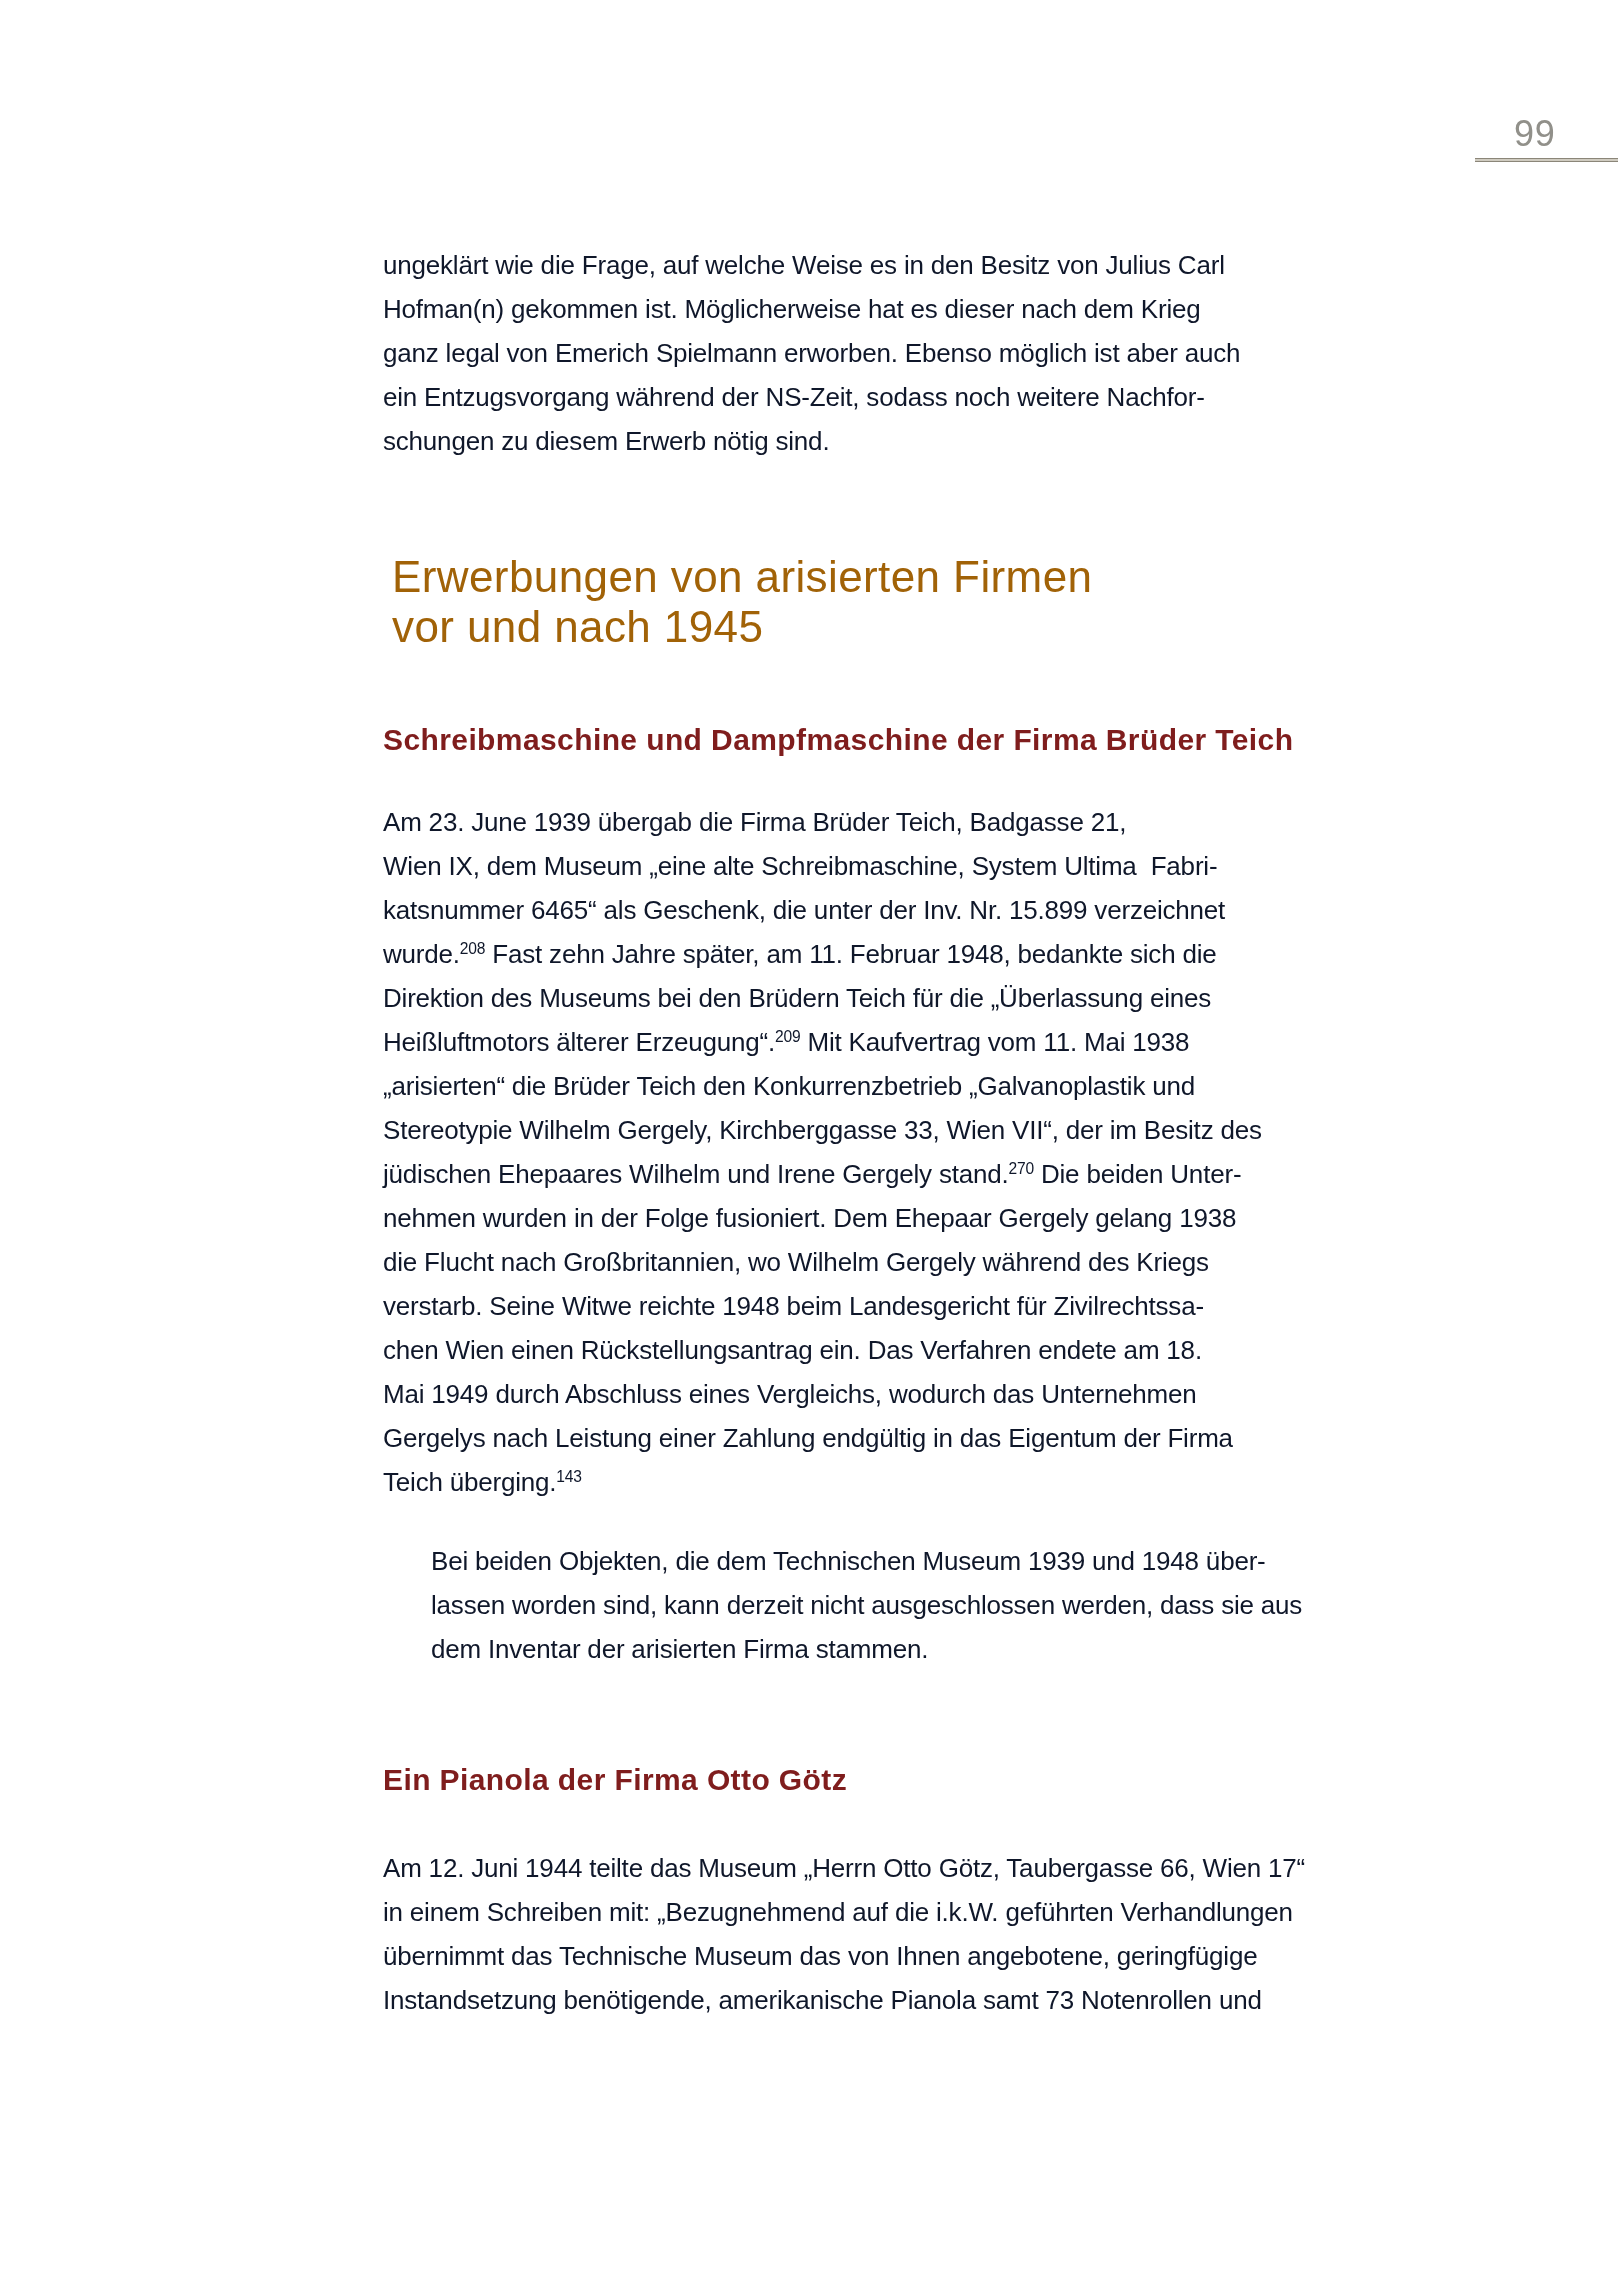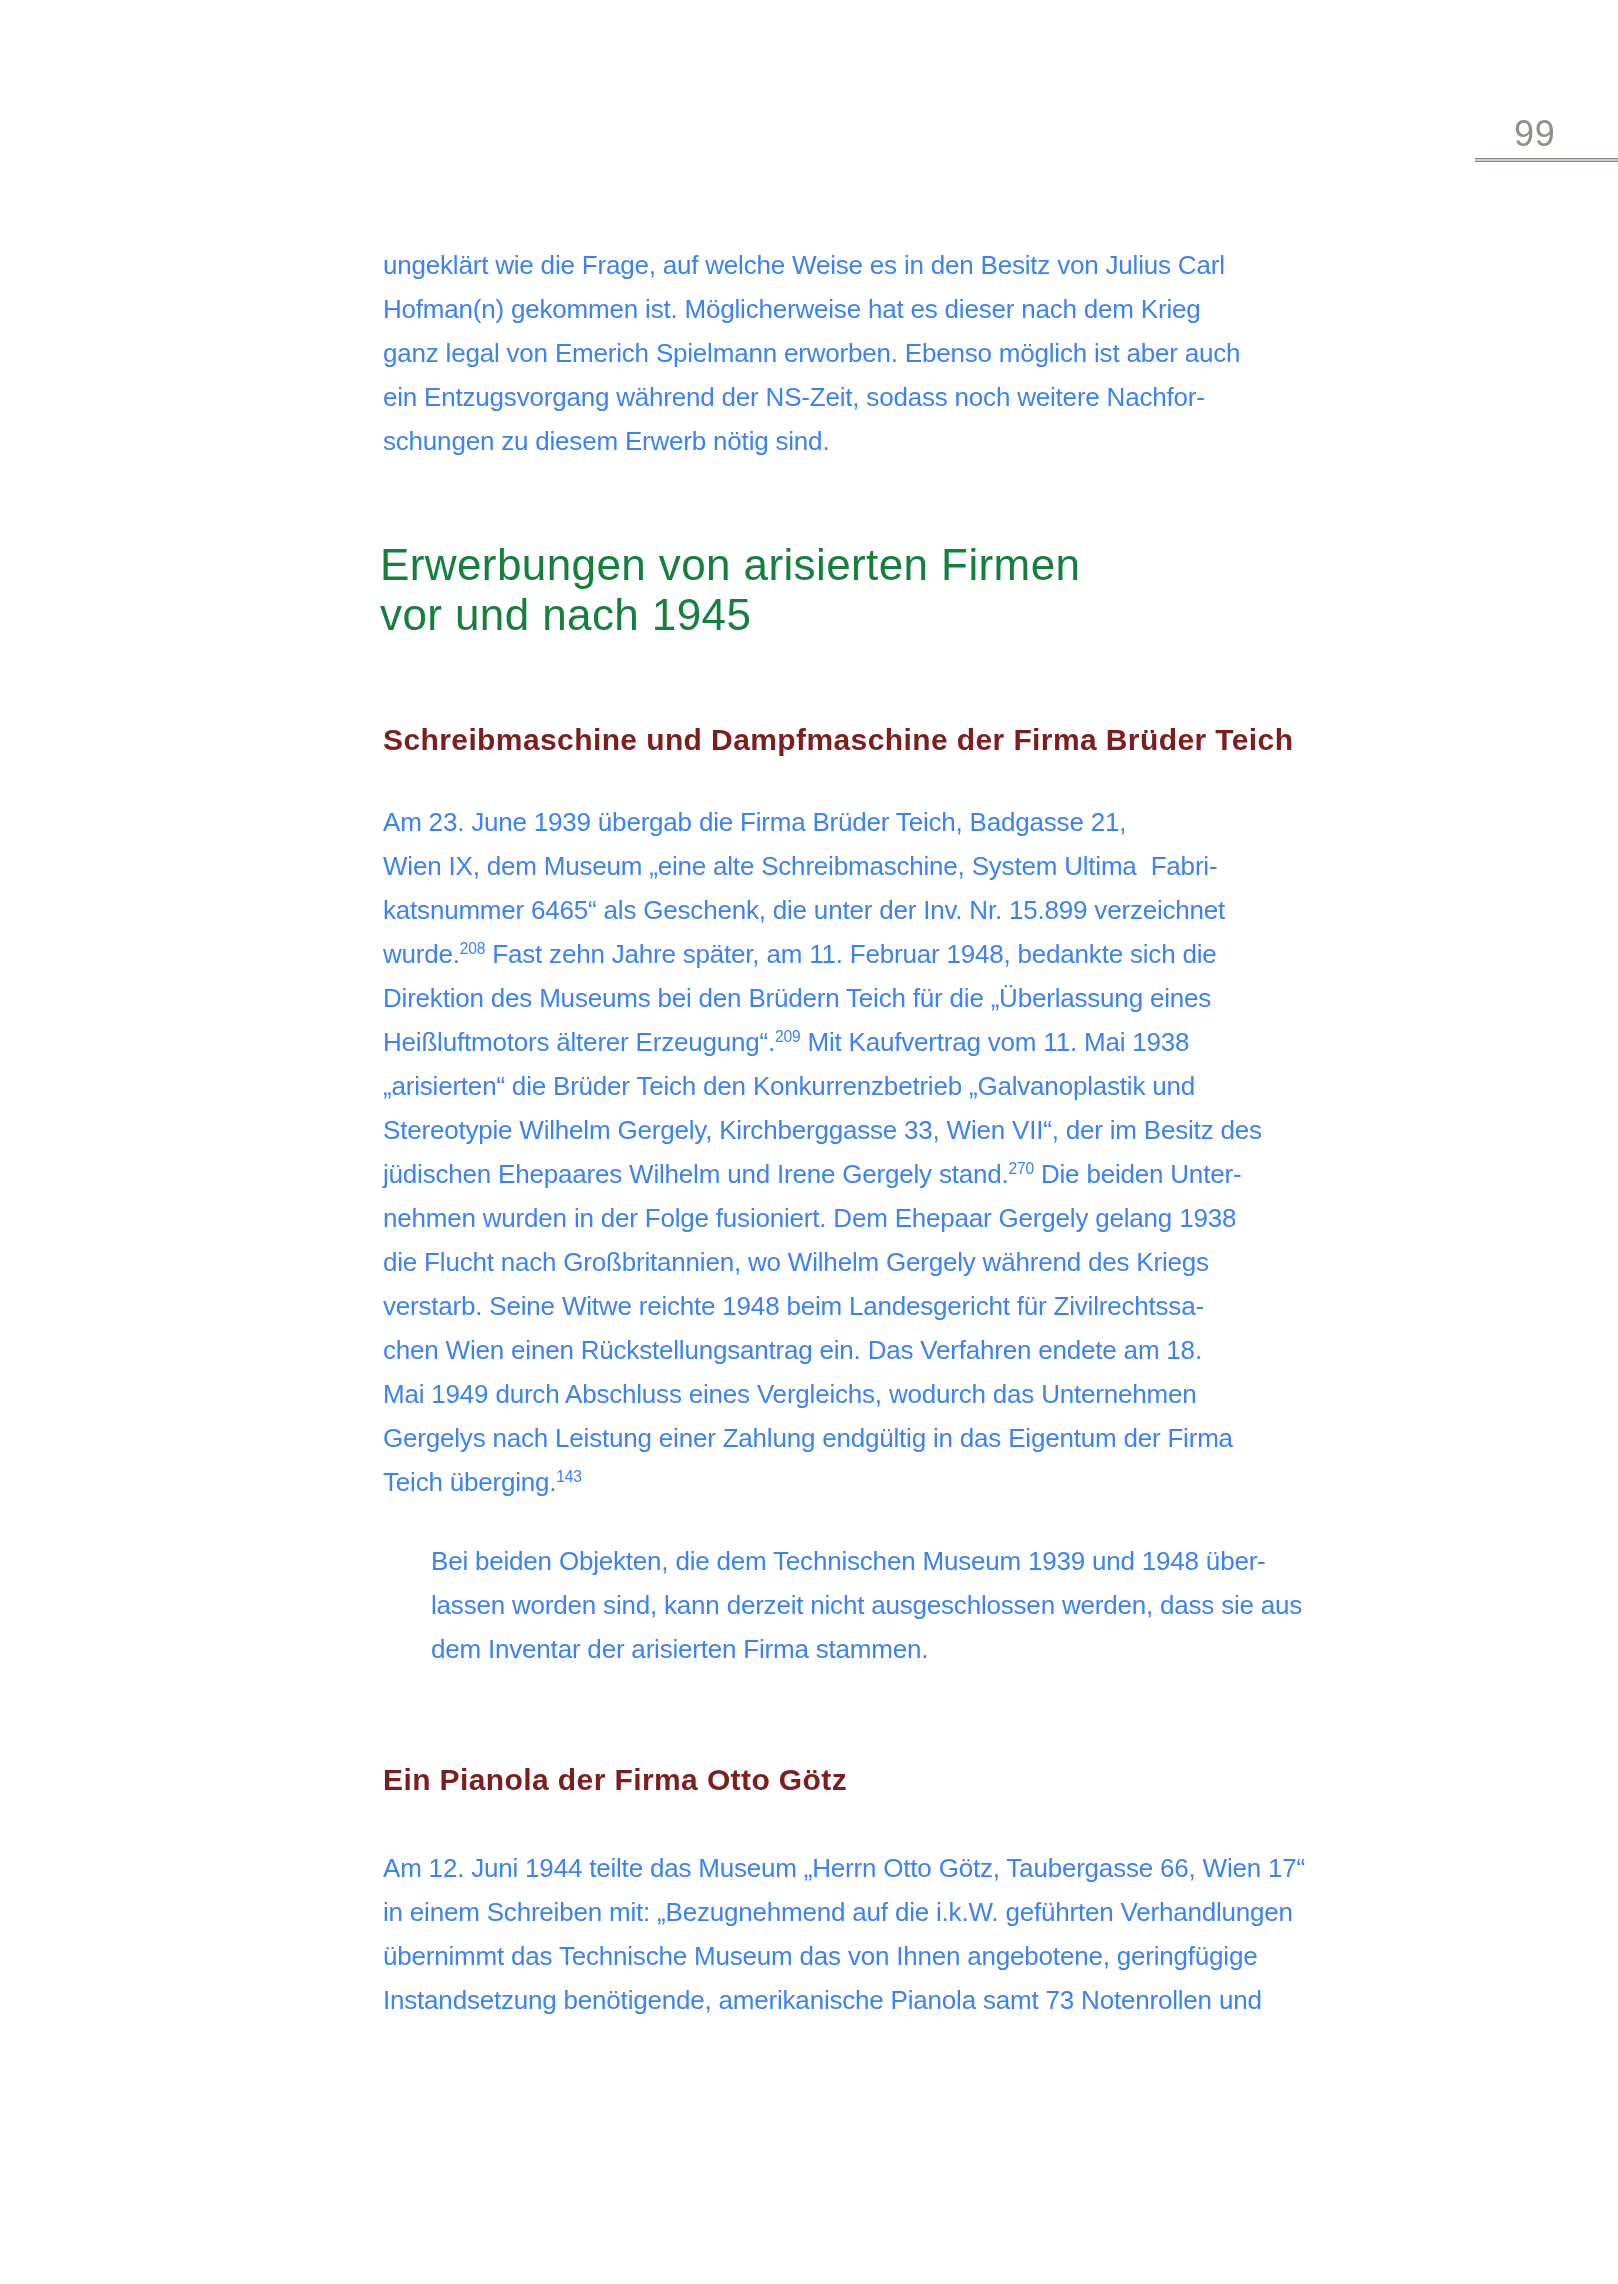--- a/index.html
+++ b/index.html
@@ -23,45 +23,45 @@
   .header-rule {
     top: 158px; left: 1475px; width: 143px;
     height: 2.4px;
     background: #cfcbc0;
     border-top: 1.6px solid #8b8679;
     border-bottom: 1.6px solid #8b8679;
   }
   .body-text {
     font-size: 26px;
     line-height: 44px;
-    color: #3b82f6;
+    color: #0f172a;
     letter-spacing: -0.2px;
     white-space: pre;
     margin: 0;
   }
   .body-text sup {
     font-size: 60%;
     line-height: 0;
     vertical-align: baseline;
     position: relative;
     top: -0.55em;
   }
   .intro-para   { top: 243px;  left: 383px; }
   .teich-para1  { top: 800px;  left: 383px; }
   .teich-para2  { top: 1539px; left: 383px; margin-left: 48px; }
   .pianola-para { top: 1846px; left: 383px; }
   .chapter-heading {
     top: 540px; left: 380px;
     font-size: 44px;
     line-height: 50px;
     font-weight: 300;
-    color: #15803d;
+    color: #a16207;
     letter-spacing: 0.4px;
     white-space: pre;
-    margin: 0;
+    margin: 12px;
   }
   .section-title {
     font-size: 30px;
     line-height: 36px;
     font-weight: bold;
     color: #7f1d1d;
     letter-spacing: 0.4px;
     white-space: pre;
     margin: 0;
   }

